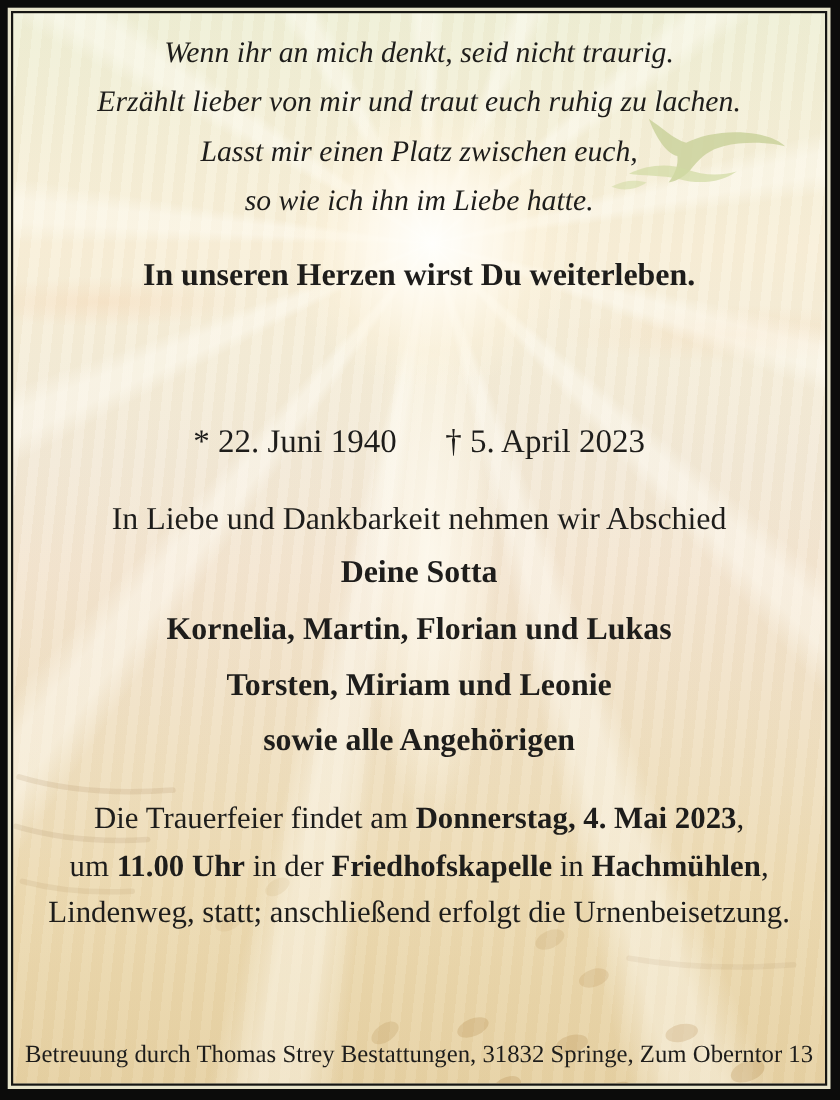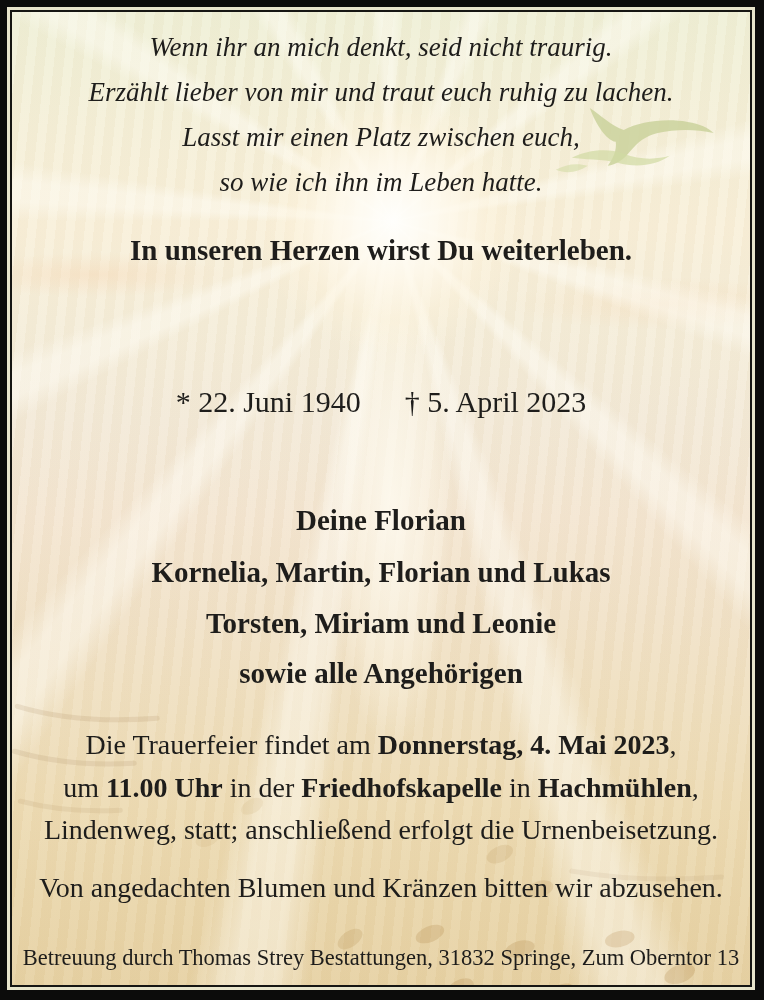--- a/index.html
+++ b/index.html
@@ -65,39 +65,39 @@
           <ellipse cx="608" cy="928" rx="15" ry="8" fill-opacity="0.22" transform="rotate(-12 608 928)"></ellipse>
           <ellipse cx="668" cy="963" rx="16" ry="9" fill-opacity="0.24" transform="rotate(-20 668 963)"></ellipse>
           <ellipse cx="240" cy="795" rx="12" ry="7" fill-opacity="0.10" transform="rotate(-30 240 795)"></ellipse>
           <ellipse cx="195" cy="828" rx="12" ry="7" fill-opacity="0.09" transform="rotate(-20 195 828)"></ellipse>
         </g>
       </svg>
 
       <div class="line poem poem-1">Wenn ihr an mich denkt, seid nicht traurig.</div>
       <div class="line poem poem-2">Erzählt lieber von mir und traut euch ruhig zu lachen.</div>
       <div class="line poem poem-3">Lasst mir einen Platz zwischen euch,</div>
-      <div class="line poem poem-4">so wie ich ihn im Leben hatte.</div>
+      <div class="line poem poem-4">so wie ich ihn im Liebe hatte.</div>
 
       <div class="line epigraph">In unseren Herzen wirst Du weiterleben.</div>
 
 
       <div class="line dates">
         <span>* 22. Juni 1940</span>
         <span>† 5. April 2023</span>
       </div>
 
+      <div class="line farewell">In Liebe und Dankbarkeit nehmen wir Abschied</div>
 
-      <div class="line mourner mourner-1">Deine Florian</div>
+      <div class="line mourner mourner-1">Deine Sotta</div>
       <div class="line mourner mourner-2">Kornelia, Martin, Florian und Lukas</div>
       <div class="line mourner mourner-3">Torsten, Miriam und Leonie</div>
       <div class="line mourner mourner-4">sowie alle Angehörigen</div>
 
       <div class="line service service-1"><span>Die Trauerfeier findet am </span><span class="seg-bold">Donnerstag, 4. Mai 2023</span><span>,</span></div>
       <div class="line service service-2"><span>um </span><span class="seg-bold">11.00 Uhr</span><span> in der </span><span class="seg-bold">Friedhofskapelle</span><span> in </span><span class="seg-bold">Hachmühlen</span><span>,</span></div>
       <div class="line service service-3"><span>Lindenweg, statt; anschließend erfolgt die Urnenbeisetzung.</span></div>
 
-      <div class="line flowers">Von angedachten Blumen und Kränzen bitten wir abzusehen.</div>
 
       <div class="line funeral-home">Betreuung durch Thomas Strey Bestattungen, 31832 Springe, Zum Oberntor 13</div>
 
     </div>
   </div>
 </div>
 
 </body></html>

